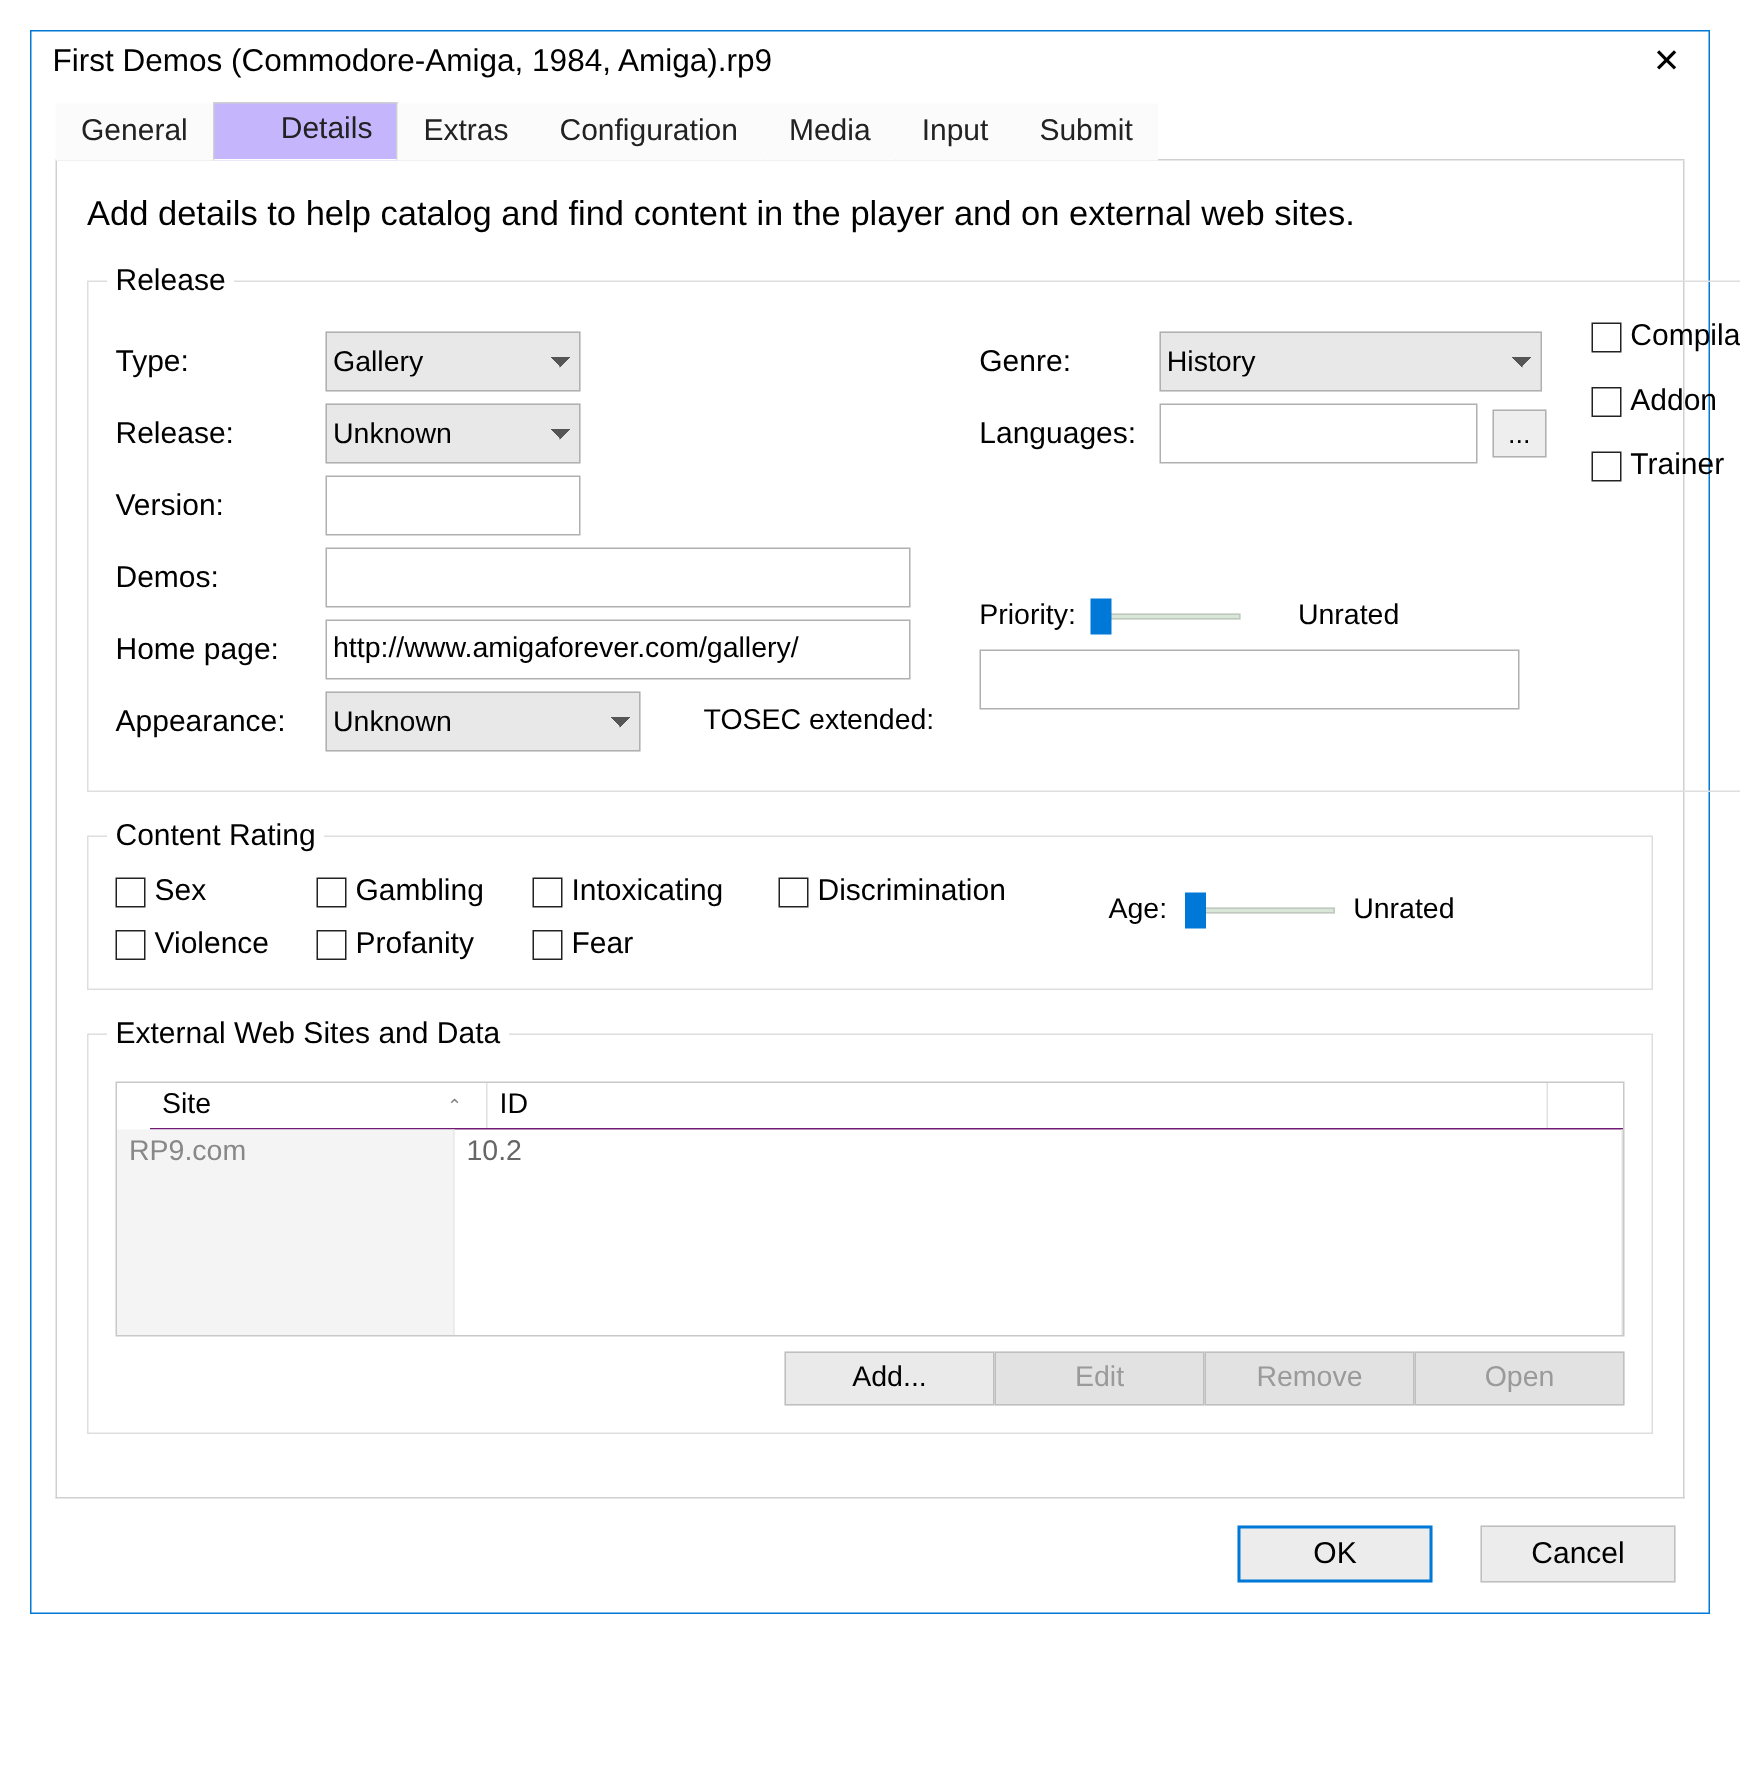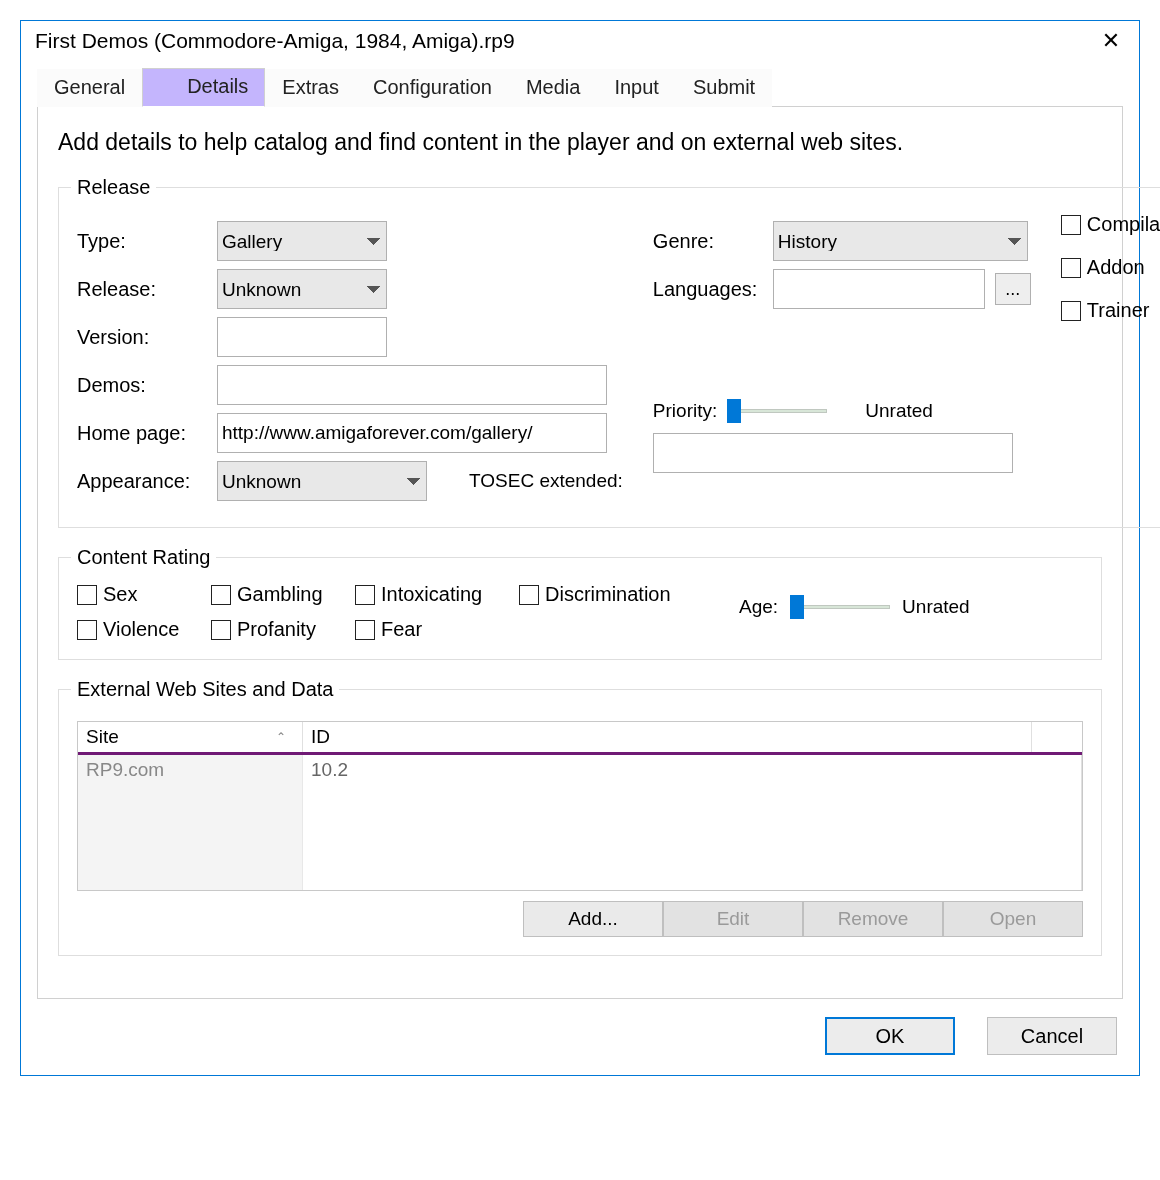--- a/index.html
+++ b/index.html
@@ -132,22 +132,23 @@
   }
   .content-row { display: flex; align-items: flex-start; gap: 30px; }
   .age-block { display: flex; align-items: center; gap: 12px; margin-top: 10px; }
   .ext-table {
     border: 1px solid #c8c8c8;
     height: 170px;
     display: flex; flex-direction: column;
     margin-top: 6px;
   }
   .ext-head {
-    display: flex; border-bottom: 3px solid #701a75;
+    display: flex; border-bottom: 1px solid #701a75;
     font-size: 19px;
+    margin-left: 22px;
   }
   .col-site { width: 225px; padding: 4px 8px; border-right: 1px solid #e0e0e0; position: relative; }
   .col-id   { flex: 1; padding: 4px 8px; border-right: 1px solid #e0e0e0; }
   .col-end  { width: 50px; }
   .sort-caret {
     position: absolute; right: 16px; top: 8px; font-size: 12px; color: #888;
   }
   .ext-body { flex: 1; display: flex; }
   .ext-body .col-site { background: #f4f4f4; color: #888; border-right: 1px solid #e8e8e8; }
   .ext-body .col-id { color: #666; }

